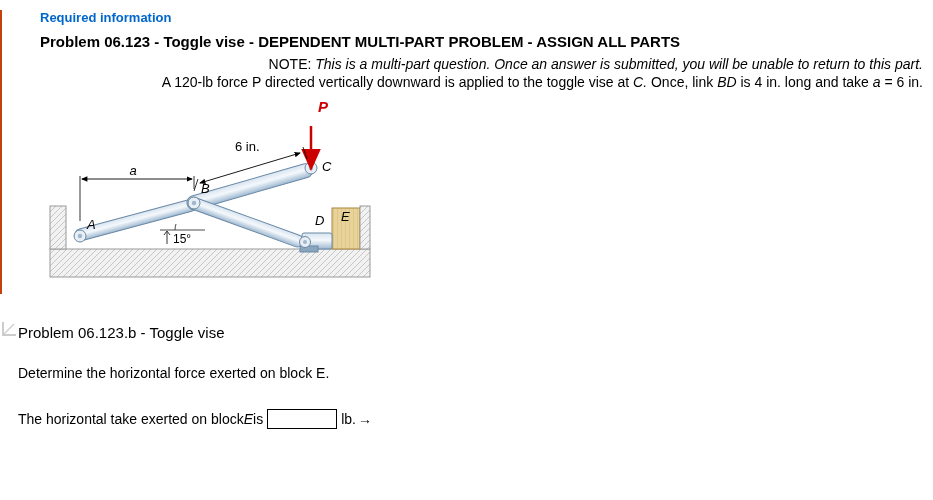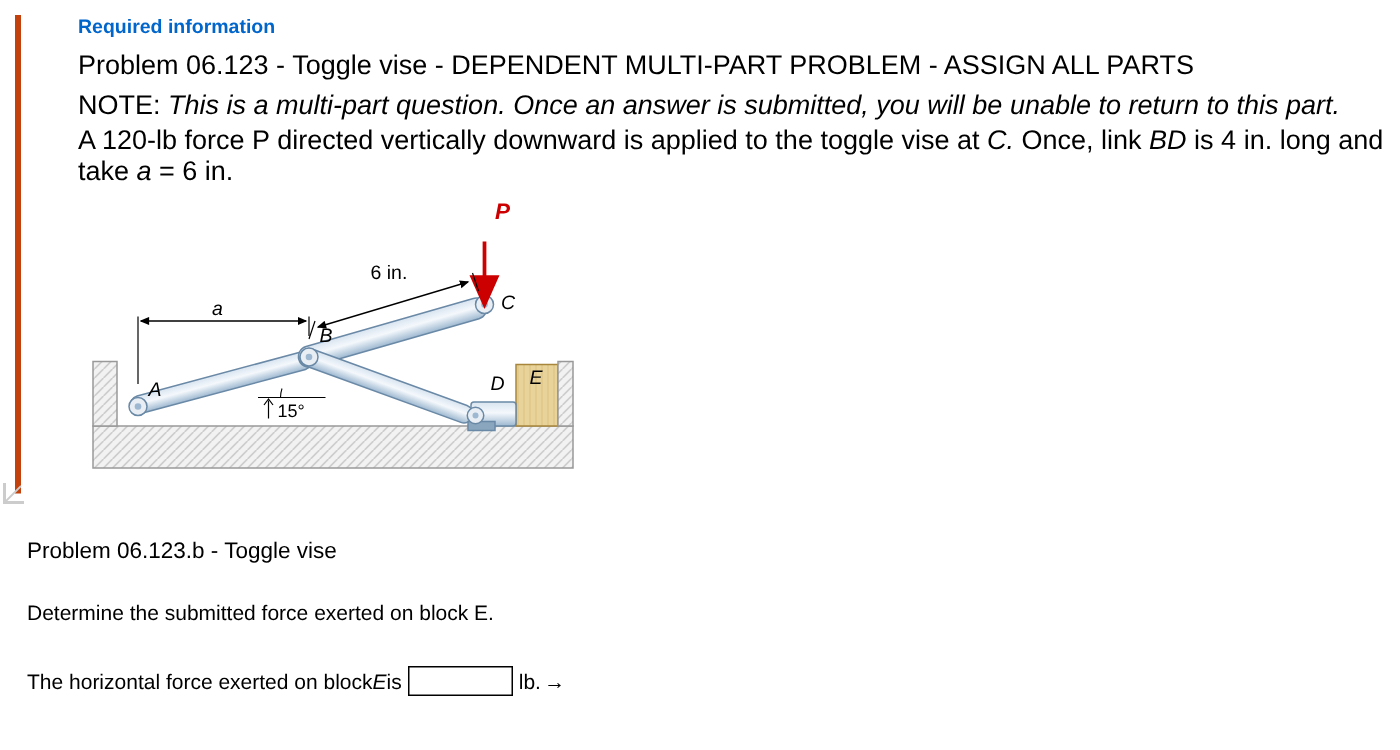--- a/index.html
+++ b/index.html
@@ -7,38 +7,38 @@
     font-family: Arial, Helvetica, sans-serif;
     font-size: 14px;
     color: #000;
     background: #fff;
     width: 933px;
     height: 500px;
     padding: 10px 0 0 0;
     position: relative;
   }
   .section-top {
-    border-left: 4px solid #c2410c;
+    border-left: 2px solid #c2410c;
     padding: 0 10px 10px 38px;
-    margin-left: 10px;
   }
   .req-info {
     color: #0066cc;
     font-weight: bold;
     font-size: 13px;
     margin-bottom: 8px;
   }
   .problem-title {
-    font-weight: normal;
-    font-size: 18px;
+    font-weight: bold;
+    font-size: 15px;
     margin-bottom: 6px;
   }
   .note-line {
-    font-size: 18px;
+    font-size: 14px;
     margin-bottom: 2px;
+    text-align: right;
   }
   .note-line .italic { font-style: italic; }
   .note-line .it-var { font-style: italic; }
   .p-label {
     color: #c00;
     font-weight: bold;
     font-style: italic;
     text-align: left;
     margin-top: 8px;
     margin-left: 278px;
@@ -188,23 +188,23 @@
 </div>
 
 <svg class="corner-notch" viewBox="0 0 16 16">
   <path d="M 3 0 L 3 13 L 16 13" fill="none" stroke="#ccc" stroke-width="2"></path>
   <path d="M 3 13 L 14 2" fill="none" stroke="#ccc" stroke-width="1.2"></path>
 </svg>
 
 <div class="sub-problem">Problem 06.123.b - Toggle vise</div>
 
 <div class="question">
-  <span>Determine the submitted force exerted on block </span><span class="it-var">E.</span>
+  <span>Determine the horizontal force exerted on block </span><span class="it-var">E.</span>
 </div>
 
 <div class="answer-line">
-  <span>The horizontal force exerted on block </span>
+  <span>The horizontal take exerted on block </span>
     <span class="it-var">E</span>
     <span> is </span>
   <input type="text" class="answer-input" style="">
   <span>lb.</span>
   <span class="unit-arrow">→</span>
 </div>
 
 </body></html>

